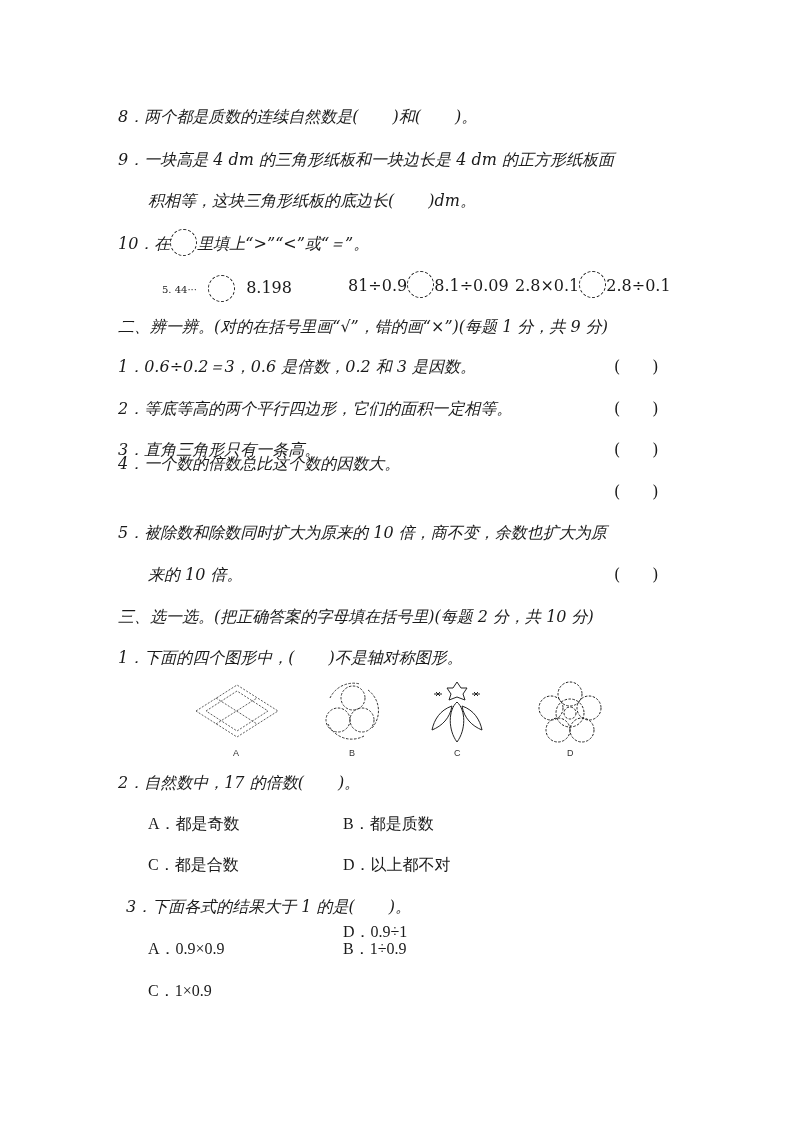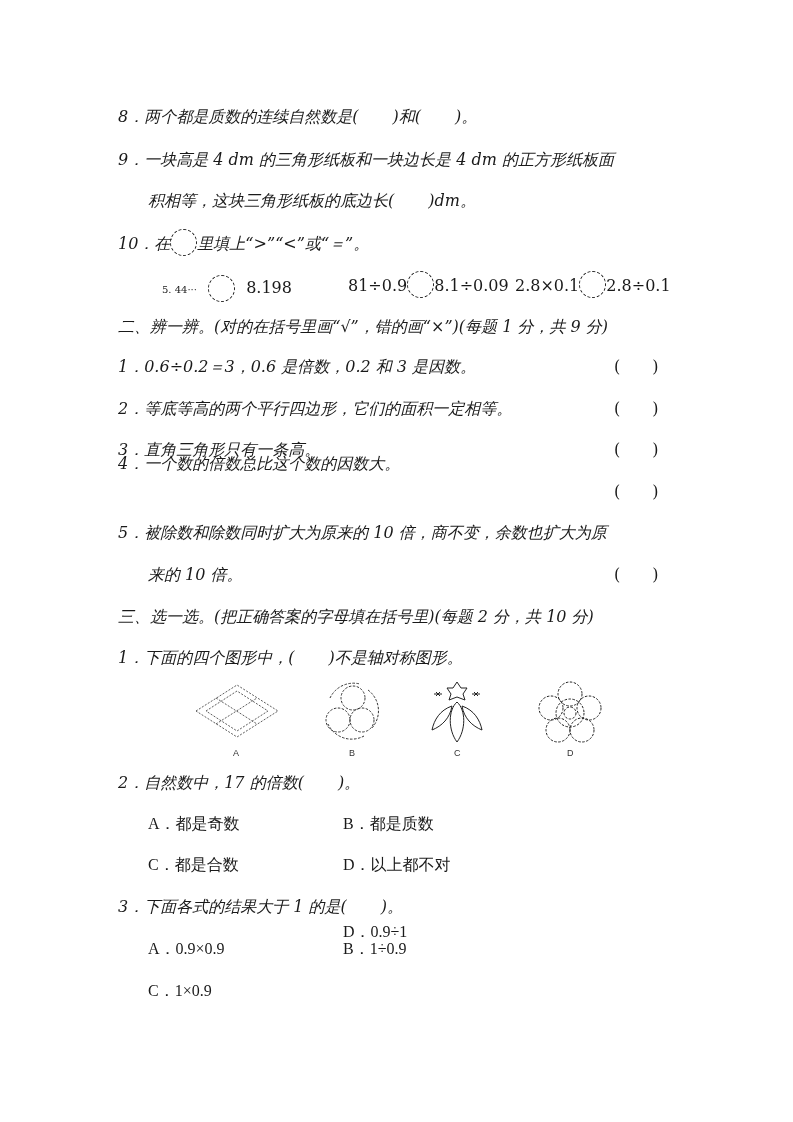--- a/index.html
+++ b/index.html
@@ -136,21 +136,21 @@
 <div class="opt" style="top:814px; left:343px;">
   <span>B．</span><span>都是质数</span>
 </div>
 <div class="opt" style="top:855px; left:148px;">
   <span>C．</span><span>都是合数</span>
 </div>
 <div class="opt" style="top:855px; left:343px;">
   <span>D．</span><span>以上都不对</span>
 </div>
 
-<div class="line" style="top:897px;">
+<div class="line" style="top:897px;margin-left:8px;">
   <span>3．</span><span>下面各式的结果大于 1 的是(</span><span class="blank" style="width:34px"></span><span>)。</span>
 </div>
 <div class="opt" style="top:939px; left:148px;">
   <span>A．</span><span>0.9×0.9</span>
 </div>
 <div class="opt" style="top:939px; left:343px;">
   <span>B．</span><span>1÷0.9</span>
 </div>
 <div class="opt" style="top:981px; left:148px;">
   <span>C．</span><span>1×0.9</span>

